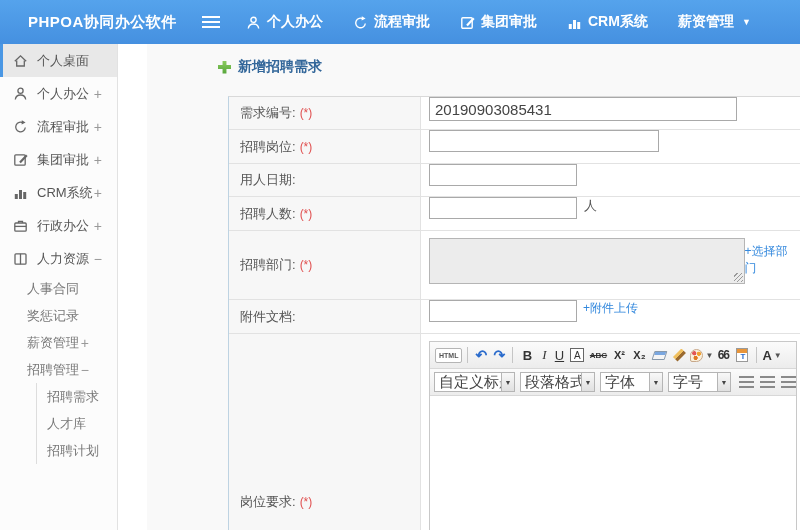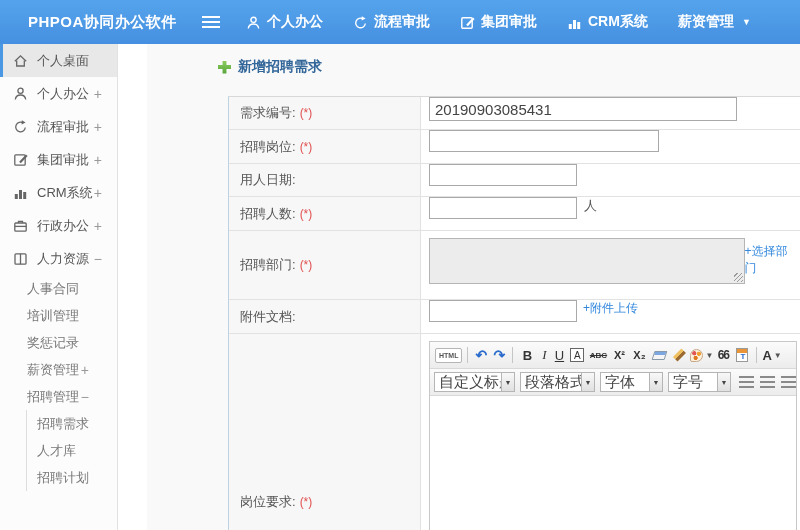--- a/index.html
+++ b/index.html
@@ -19,21 +19,21 @@
   .caret{font-size:9px;margin-left:8px;}
 
   
   .sidebar{position:absolute;top:44px;left:0;width:118px;height:486px;background:#fcfcfc;border-right:1px solid #e2e2e2;overflow:hidden;}
   .side-item{position:relative;height:33px;display:flex;align-items:center;padding-left:13px;font-size:13px;color:#555;cursor:pointer;white-space:nowrap;}
   .side-item svg{margin-right:9px;flex:none;color:#666;}
   .side-item .expand{position:absolute;right:15px;top:50%;transform:translateY(-50%);color:#999;font-size:14px;font-weight:normal;}
   .side-item.active{background:#e8e8e8;border-left:3px solid #4a97e4;padding-left:10px;}
   .side-sub .side-item{height:27px;padding-left:27px;color:#777;}
   .side-sub .side-item .expand{right:28px;}
-  .side-nested{margin-left:26px;border-left:1px solid #ddd;}
+  .side-nested{margin-left:36px;border-left:1px solid #ddd;}
   .side-nested .side-item{height:27px;padding-left:10px;color:#777;}
 
   
   .main{position:absolute;top:44px;left:147px;width:653px;height:486px;background:#f9f9f9;overflow:hidden;}
   .page-title{height:46px;display:flex;align-items:center;padding-left:71px;}
   .plus-icon{width:13px;height:13px;margin-right:7px;background:linear-gradient(#8ccb5e,#55a53a);
     clip-path:polygon(35% 0,65% 0,65% 35%,100% 35%,100% 65%,65% 65%,65% 100%,35% 100%,35% 65%,0 65%,0 35%,35% 35%);}
   .page-title h1{font-size:14px;color:#33679a;font-weight:bold;}
 
   .form-table{position:absolute;left:81px;top:52px;width:574px;height:640px;background:#fff;
@@ -198,23 +198,20 @@
       </svg>
     <span>人力资源</span>
     <span class="expand">−</span>
   </div>
 
   <div class="side-sub">
     <div class="side-item">
       <span>人事合同</span>
     </div>
     <div class="side-item">
-      <span>培训管理</span>
-    </div>
-    <div class="side-item">
       <span>奖惩记录</span>
     </div>
     <div class="side-item">
       <span>薪资管理</span>
       <span class="expand">+</span>
     </div>
     <div class="side-item">
       <span>招聘管理</span>
       <span class="expand">−</span>
     </div>

